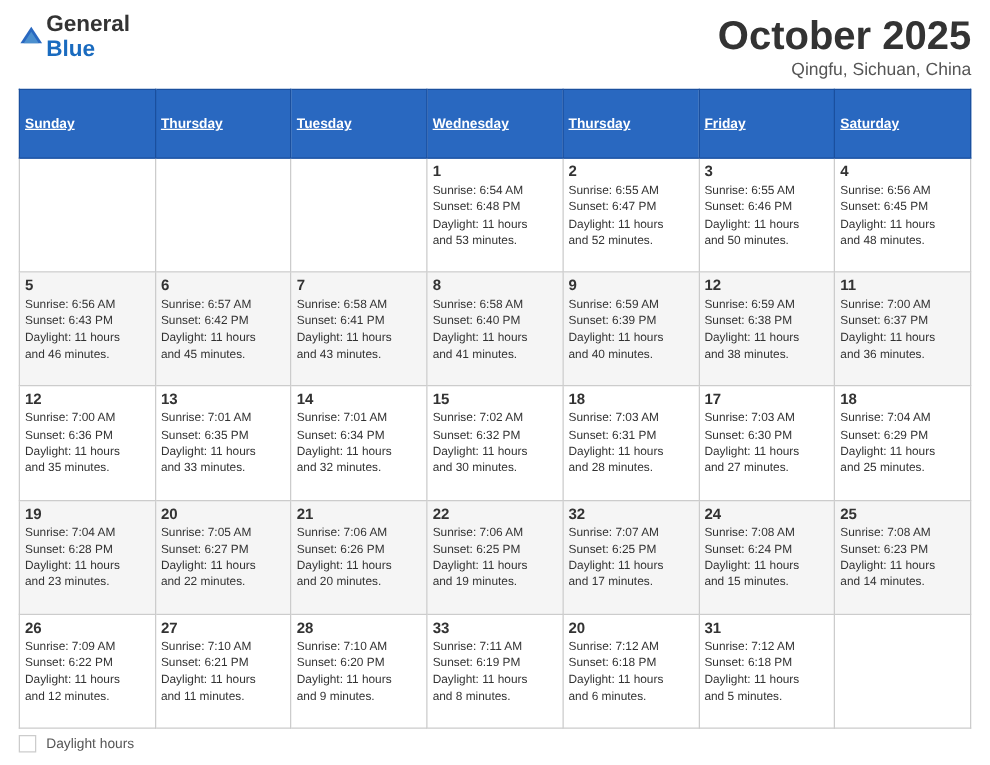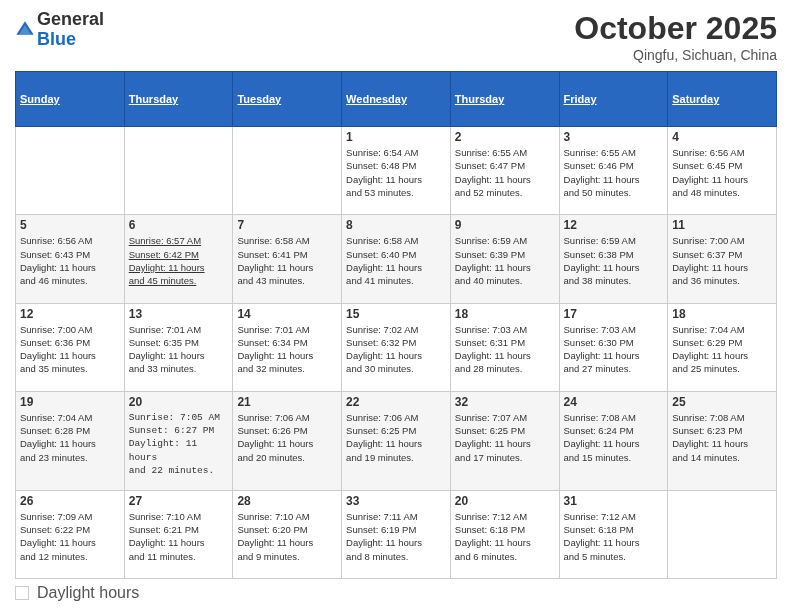--- a/index.html
+++ b/index.html
@@ -91,21 +91,21 @@
     .day-info {
       font-size: 9.5px;
       line-height: 1.4;
       color: #333;
     }
     .legend {
       margin-top: 5px;
       display: flex;
       align-items: center;
       gap: 8px;
-      font-size: 16px;
+      font-size: 11px;
       color: #555;
     }
     .legend-box {
       width: 14px;
       height: 14px;
       background: #fff;
       border: 1px solid #ccc;
       display: inline-block;
     }
   </style>
@@ -179,21 +179,21 @@
         <tr>
           <td>
             <div class="day-number">5</div>
             <div class="day-info" style="white-space: pre-line;">Sunrise: 6:56 AM
 Sunset: 6:43 PM
 Daylight: 11 hours
 and 46 minutes.</div>
           </td>
           <td>
             <div class="day-number">6</div>
-            <div class="day-info" style="white-space: pre-line; text-decoration: underline;">Sunrise: 6:57 AM
+            <div class="day-info" style="white-space: pre-line;">Sunrise: 6:57 AM
 Sunset: 6:42 PM
 Daylight: 11 hours
 and 45 minutes.</div>
           </td>
           <td>
             <div class="day-number">7</div>
             <div class="day-info" style="white-space: pre-line;">Sunrise: 6:58 AM
 Sunset: 6:41 PM
 Daylight: 11 hours
 and 43 minutes.</div>
@@ -281,21 +281,21 @@
         <tr>
           <td>
             <div class="day-number">19</div>
             <div class="day-info" style="white-space: pre-line;">Sunrise: 7:04 AM
 Sunset: 6:28 PM
 Daylight: 11 hours
 and 23 minutes.</div>
           </td>
           <td>
             <div class="day-number">20</div>
-            <div class="day-info" style="white-space: pre-line; font-family: Liberation Mono, monospace;">Sunrise: 7:05 AM
+            <div class="day-info" style="white-space: pre-line;">Sunrise: 7:05 AM
 Sunset: 6:27 PM
 Daylight: 11 hours
 and 22 minutes.</div>
           </td>
           <td>
             <div class="day-number">21</div>
             <div class="day-info" style="white-space: pre-line;">Sunrise: 7:06 AM
 Sunset: 6:26 PM
 Daylight: 11 hours
 and 20 minutes.</div>

